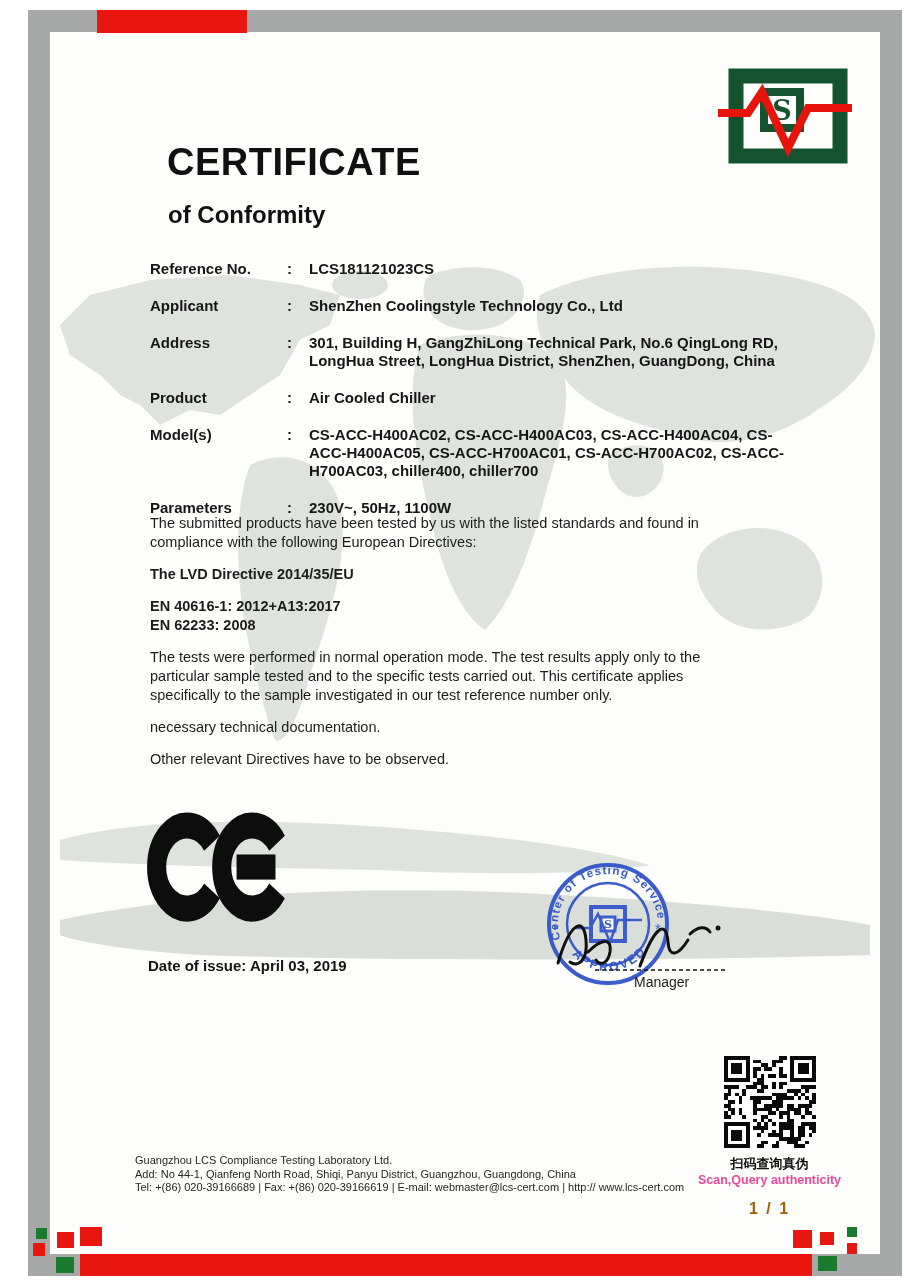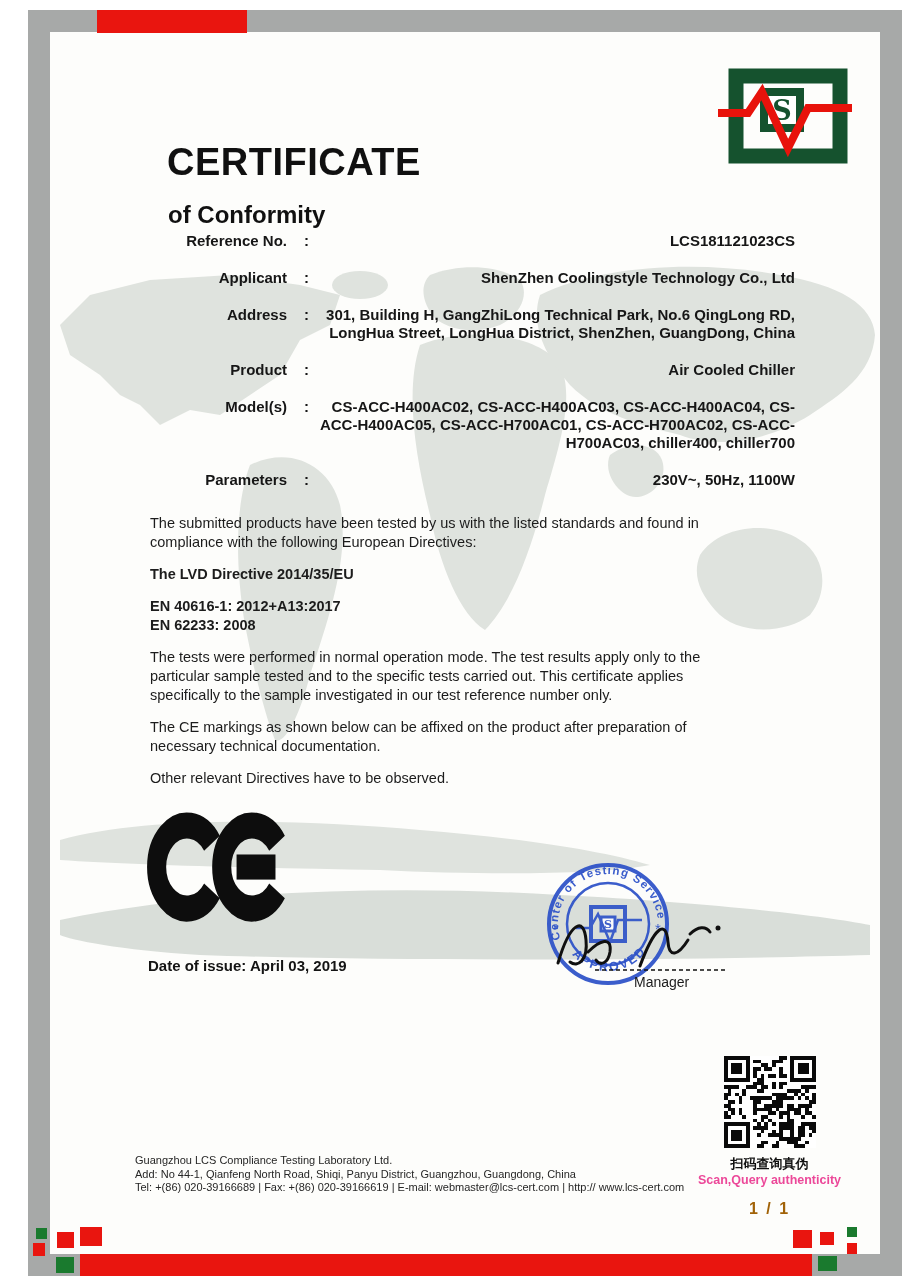--- a/index.html
+++ b/index.html
@@ -39,21 +39,21 @@
 
   .map-svg{left:50px;top:255px;width:827px;height:745px;z-index:1;}
   .content{z-index:2;}
 
   .logo-svg{left:712px;top:62px;width:150px;height:115px;}
 
   .title-block{left:167px;top:142px;}
   .title-block h1{margin:0;font-size:38px;font-weight:bold;letter-spacing:.5px;color:#101010;line-height:40px;text-align:right;}
   .title-block h2{margin:20px 0 0 1px;font-size:24px;font-weight:bold;color:#101010;line-height:26px;}
 
-  .fields{left:150px;top:232px;width:645px;text-align:right;}
+  .fields{left:150px;top:260px;width:645px;}
   .frow{display:flex;margin-bottom:19px;font-size:15px;font-weight:bold;line-height:18px;color:#161616;}
   .flabel{width:137px;flex:none;}
   .fcolon{width:22px;flex:none;}
   .fvalue{flex:1;}
 
   .bodytext{left:150px;top:514px;width:610px;font-size:14.5px;line-height:19px;color:#1c1c1c;}
   .bodytext p{margin:0 0 13px 0;}
   .bodytext .bold{font-weight:bold;}
 
   .ce-svg{left:146px;top:812px;width:150px;height:112px;}
@@ -161,21 +161,20 @@
     <p class="bold">
       <span style="display:block">EN 40616-1: 2012+A13:2017</span>
       <span style="display:block">EN 62233: 2008</span>
     </p>
     <p>
       <span style="display:block">The tests were performed in normal operation mode. The test results apply only to the</span>
       <span style="display:block">particular sample tested and to the specific tests carried out. This certificate applies</span>
       <span style="display:block">specifically to the sample investigated in our test reference number only.</span>
     </p>
     <p>
-      <span style="display:block">The CE markings as shown below can be affixed on the product after preparation of</span>
       <span style="display:block">necessary technical documentation.</span>
     </p>
     <p>Other relevant Directives have to be observed.</p>
   </div>
 
   <svg class="abs ce-svg" viewBox="0 0 212 116" preserveAspectRatio="none" aria-label="CE">
     <path d="M93.2,32.3 A43,43 0 1 0 93.2,81.7" fill="none" stroke="#0d0d0d" stroke-width="27"></path>
     <path d="M185.2,32.3 A43,43 0 1 0 185.2,81.7" fill="none" stroke="#0d0d0d" stroke-width="27"></path>
     <rect x="128" y="44" width="55" height="26" fill="#0d0d0d"></rect>
   </svg>

